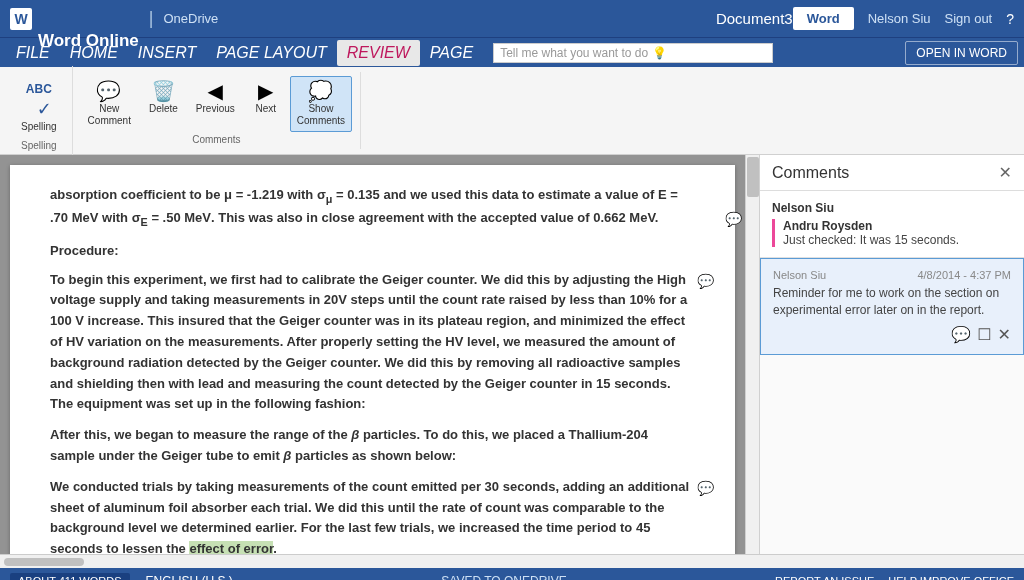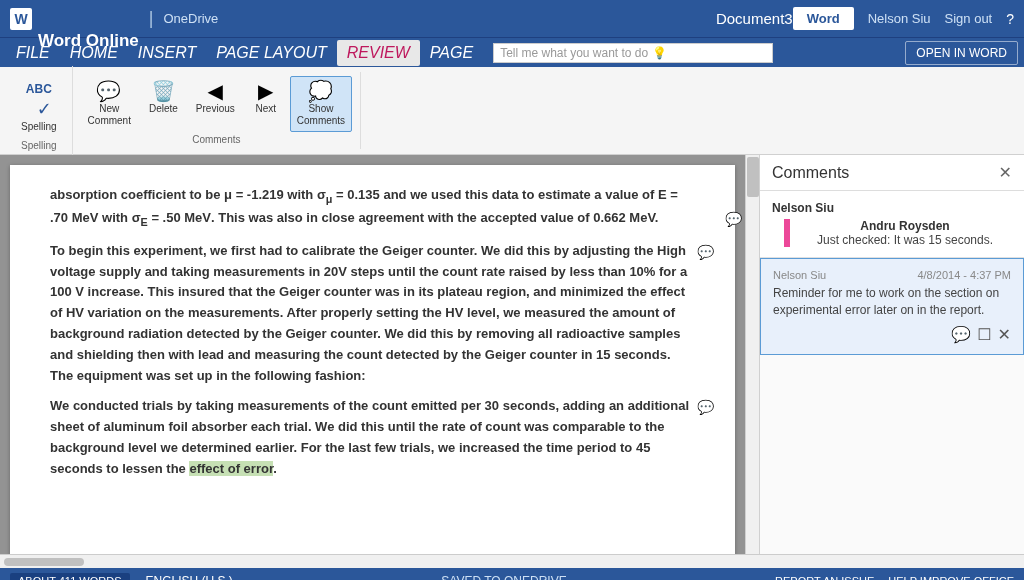--- a/index.html
+++ b/index.html
@@ -278,24 +278,22 @@
       color: #333;
       margin-bottom: 4px;
     }
     .comment-text {
       font-size: 12px;
       color: #444;
       line-height: 1.4;
       margin-bottom: 6px;
     }
     .reply-thread {
-      margin-left: 12px;
       padding-left: 8px;
-      border-left: 6px solid #ec4899;
-      text-align: center;
+      border-left: 3px solid #ec4899;
     }
     .reply-author {
       font-weight: 600;
       font-size: 12px;
       color: #333;
     }
     .reply-text {
       font-size: 12px;
       color: #444;
     }
@@ -432,26 +430,30 @@
 <div id="main">
 
   <div id="doc-area">
     <div id="doc-paper">
 
       <p>
         absorption coefficient to be <b>μ = -1.219 with σ<sub>μ</sub> = 0.135</b> and we used this data to estimate a value of <b>E = .70 MeV with σ<sub>E</sub> = .50 MeV</b>. This was also in close agreement with the accepted value of 0.662 MeV.
         <span class="comment-icon">💬</span>
       </p>
 
+      <p class="bold-heading"><b>Procedure:</b></p>
 
       <p style="position:relative;">
         To begin this experiment, we first had to calibrate the Geiger counter. We did this by adjusting the High voltage supply and taking measurements in 20V steps until the count rate raised by less than 10% for a 100 V increase. This insured that the Geiger counter was in its plateau region, and minimized the effect of HV variation on the measurements. After properly setting the HV level, we measured the amount of background radiation detected by the Geiger counter. We did this by removing all radioactive samples and shielding then with lead and measuring the count detected by the Geiger counter in 15 seconds. The equipment was set up in the following fashion:
         <span style="position:absolute;right:-20px;top:0;color:#5b9bd5;font-size:14px;">💬</span>
       </p>
 
+      <p>
+        After this, we began to measure the range of the <i>β</i> particles. To do this, we placed a Tha<b>ll</b>ium-204 sample under the Geiger tube to emit <i>β</i> particles as shown below:
+      </p>
 
       <p style="position:relative;">
         We conducted trials by taking measurements of the count emitted per 30 seconds, adding an additional sheet of aluminum foil absorber each trial. We did this until the rate of count was comparable to the background level we determined earlier. For the last few trials, we increased the time period to 45 seconds to lessen the <span class="highlight-text">effect of error</span>.
         <span style="position:absolute;right:-20px;top:0;color:#5b9bd5;font-size:14px;">💬</span>
       </p>
 
     </div>
   </div>
 
   <div id="doc-scrollbar">

